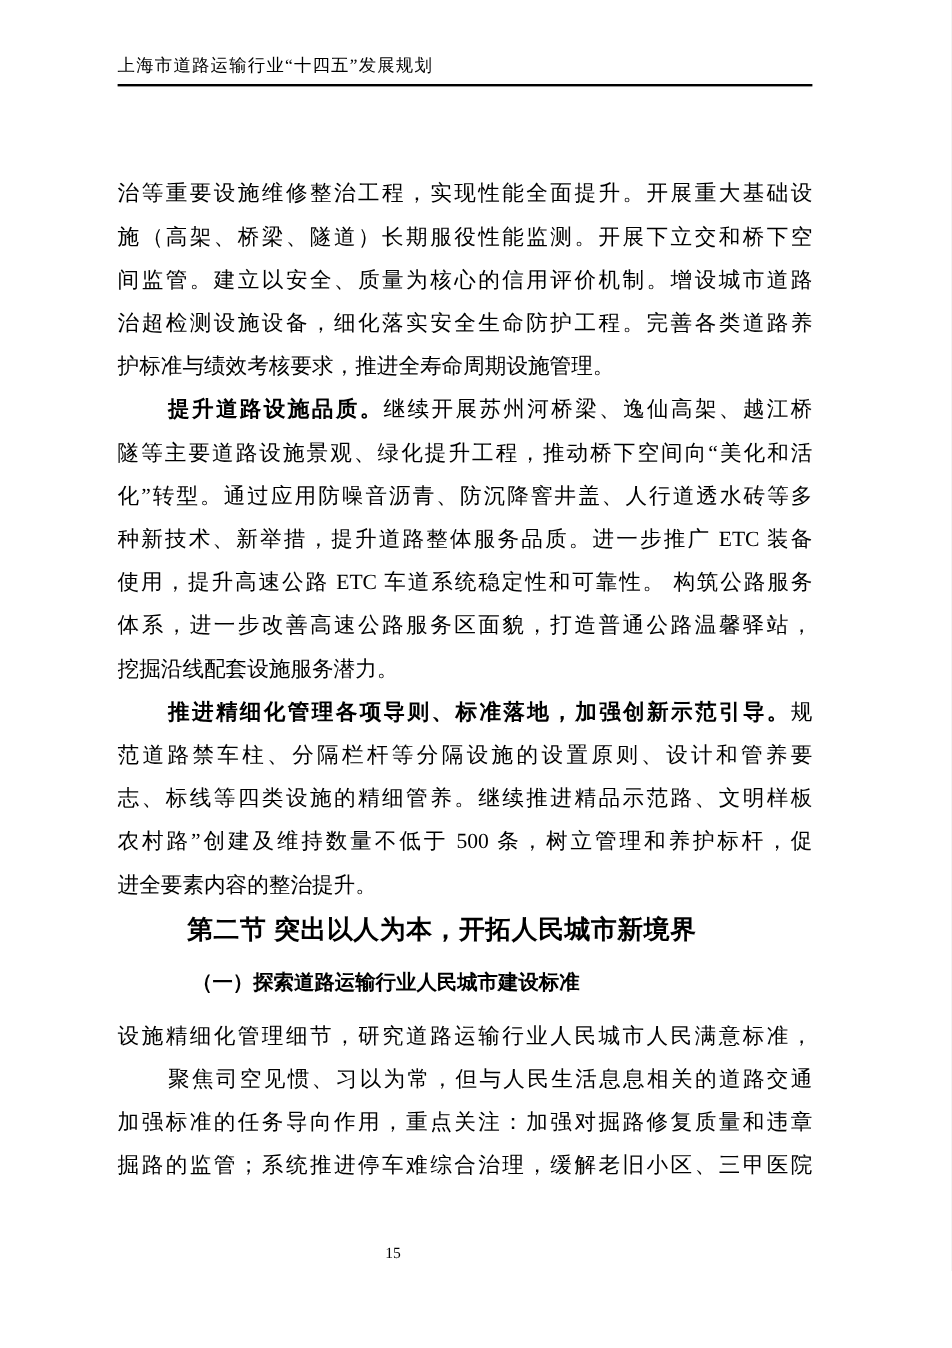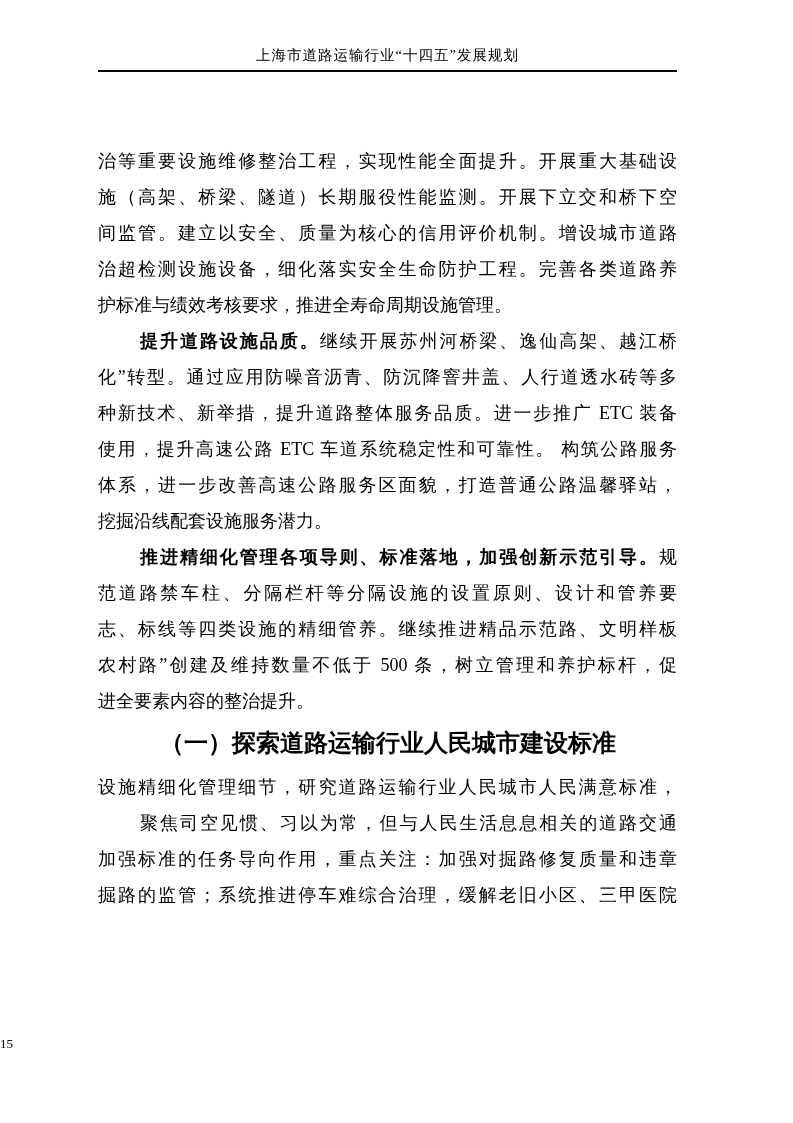--- a/index.html
+++ b/index.html
@@ -12,21 +12,21 @@
     color: #000000;
     font-family: "Liberation Serif", "DejaVu Serif", serif;
     overflow: hidden;
   }
   
   .header {
     position: absolute;
     left: 98px;
     top: 44px;
     width: 579px;
-    text-align: center;
+    text-align: left;
     font-size: 14.5px;
     line-height: 22px;
     letter-spacing: 1px;
     border-bottom: 2px solid #000;
     padding-bottom: 4px;
   }
   
   .content {
     position: absolute;
     left: 98px;
@@ -59,32 +59,33 @@
     font-weight: 700;
     font-family: "Liberation Sans", "DejaVu Sans", sans-serif;
     letter-spacing: 0.5px;
     white-space: nowrap;
   }
   .h2 {
     height: 40px;
     line-height: 40px;
     margin-top: 4px;
     margin-left: 62px;
-    font-size: 24px;
+    font-size: 17px;
     font-weight: 700;
     font-family: "Liberation Sans", "DejaVu Sans", sans-serif;
     white-space: nowrap;
   }
   .para.after-heading { margin-top: 6px; }
   
   .footer {
     position: absolute;
     left: 0;
     top: 1036px;
     width: 655px;
+    text-align: center;
     font-size: 13px;
     line-height: 16px;
   }
 </style>
 </head>
 <body>
 
 <div class="page">
 
   <div class="header">
@@ -94,33 +95,35 @@
   <div class="content" id="content">
       <div class="para">
         <div class="line">治等重要设施维修整治工程，实现性能全面提升。开展重大基础设</div>
         <div class="line">施（高架、桥梁、隧道）长期服役性能监测。开展下立交和桥下空</div>
         <div class="line">间监管。建立以安全、质量为核心的信用评价机制。增设城市道路</div>
         <div class="line">治超检测设施设备，细化落实安全生命防护工程。完善各类道路养</div>
         <div class="line lastline">护标准与绩效考核要求，推进全寿命周期设施管理。</div>
       </div>
       <div class="para">
         <div class="line indent"><span class="bold-lead">提升道路设施品质。</span>继续开展苏州河桥梁、逸仙高架、越江桥</div>
+        <div class="line">隧等主要道路设施景观、绿化提升工程，推动桥下空间向“美化和活</div>
         <div class="line">化”转型。通过应用防噪音沥青、防沉降窨井盖、人行道透水砖等多</div>
         <div class="line">种新技术、新举措，提升道路整体服务品质。进一步推广 ETC 装备</div>
         <div class="line">使用，提升高速公路 ETC 车道系统稳定性和可靠性。 构筑公路服务</div>
         <div class="line">体系，进一步改善高速公路服务区面貌，打造普通公路温馨驿站，</div>
         <div class="line lastline">挖掘沿线配套设施服务潜力。</div>
       </div>
       <div class="para">
         <div class="line indent"><span class="bold-lead">推进精细化管理各项导则、标准落地，加强创新示范引导。</span>规</div>
         <div class="line">范道路禁车柱、分隔栏杆等分隔设施的设置原则、设计和管养要</div>
         <div class="line">志、标线等四类设施的精细管养。继续推进精品示范路、文明样板</div>
         <div class="line">农村路”创建及维持数量不低于 500 条，树立管理和养护标杆，促</div>
         <div class="line lastline">进全要素内容的整治提升。</div>
       </div>
+      <div class="h1">第二节 突出以人为本，开拓人民城市新境界</div>
       <div class="h2">（一）探索道路运输行业人民城市建设标准</div>
       <div class="para after-heading">
         <div class="line">设施精细化管理细节，研究道路运输行业人民城市人民满意标准，</div>
         <div class="line indent">聚焦司空见惯、习以为常，但与人民生活息息相关的道路交通</div>
         <div class="line">加强标准的任务导向作用，重点关注：加强对掘路修复质量和违章</div>
         <div class="line">掘路的监管；系统推进停车难综合治理，缓解老旧小区、三甲医院</div>
       </div>
     </div>
 
   <div class="footer">

